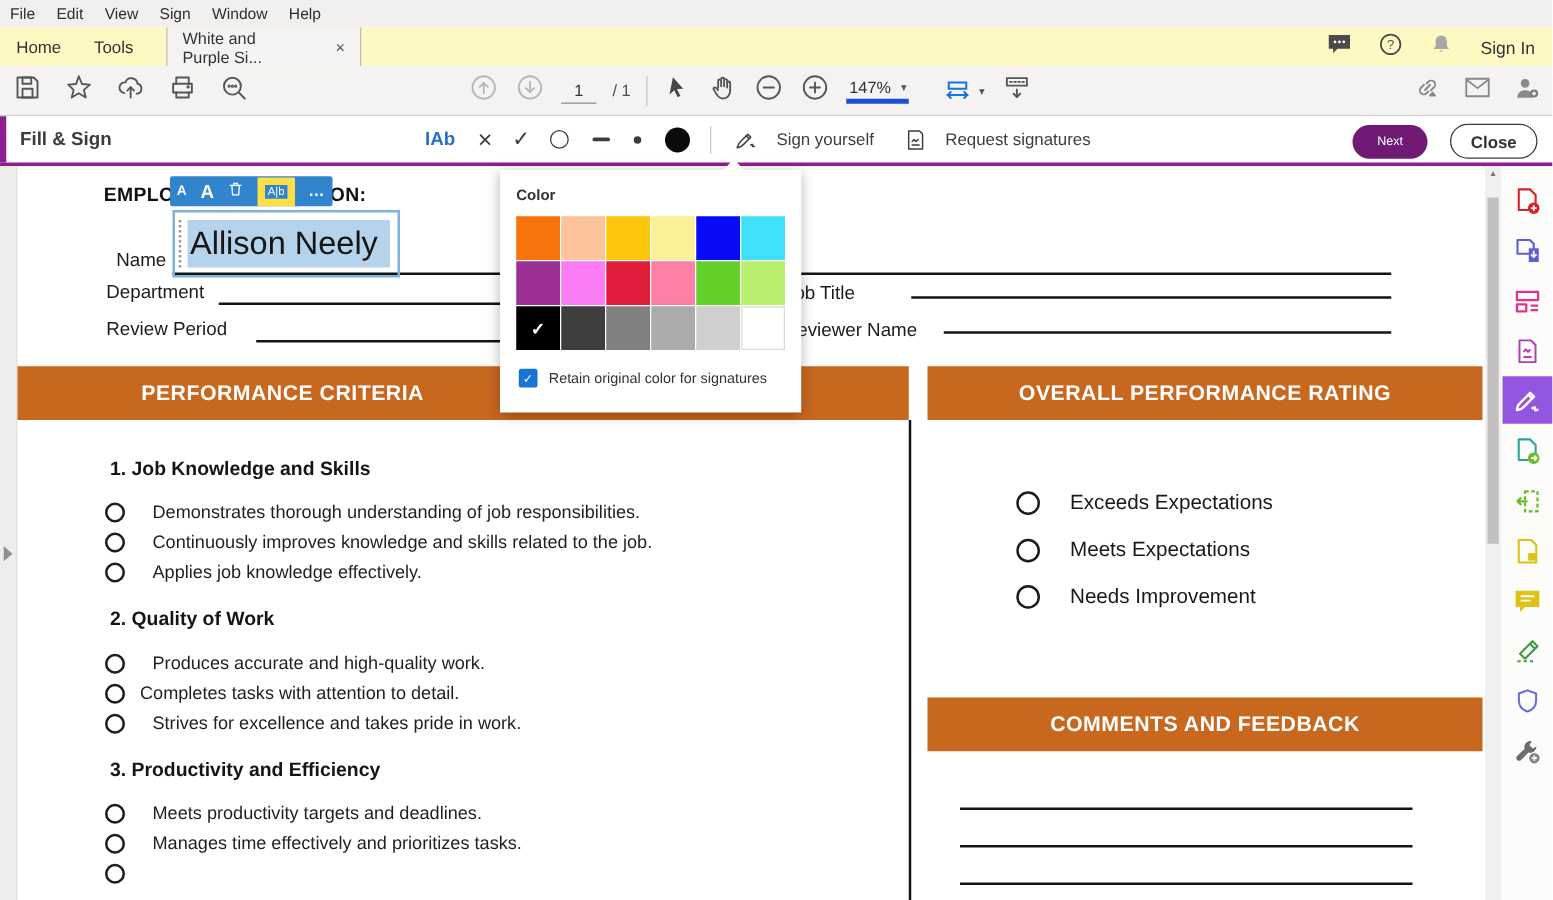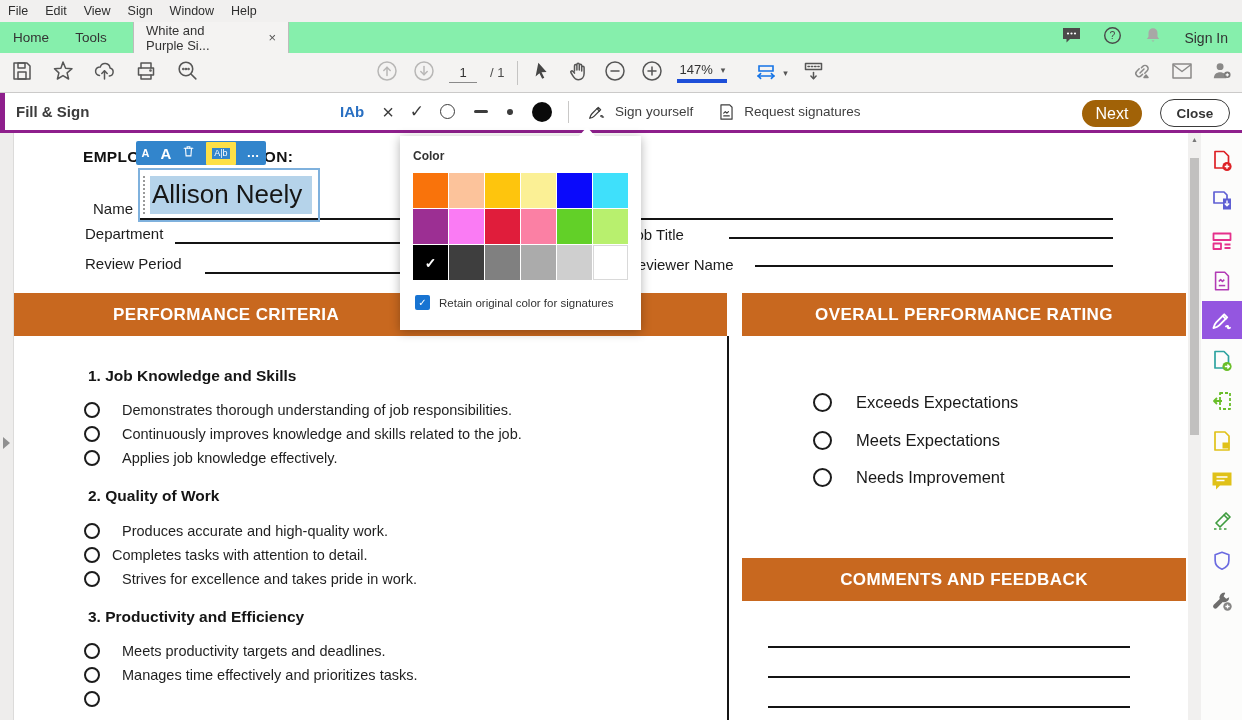--- a/index.html
+++ b/index.html
@@ -8,21 +8,21 @@
   #app { position:relative; width:1242px; height:720px; background:#fff; }
   .abs { position:absolute; }
 
   
   .menu-bar { left:0; top:0; width:1242px; height:22px; background:#f1f0ef;
               display:flex; align-items:center; padding-left:8px; gap:17px;
               font-size:12.5px; color:#2e2e2e; }
   .menu-item { cursor:default; }
 
   
-  .tab-bar { left:0; top:22px; width:1242px; height:31px; background:#86efac; }
+  .tab-bar { left:0; top:22px; width:1242px; height:31px; background:#fef9c3; }
   .tab { position:absolute; top:0; height:31px; display:flex; align-items:center;
          justify-content:center; font-size:13.5px; color:#333; }
   .tab-active { background:#f4f3f2; border-left:1px solid #bdbcbb; border-right:1px solid #bdbcbb;
                 font-size:13px; color:#333; gap:10px; padding:0 12px; }
   .tab-close { font-size:13px; color:#555; }
   .signin-area { position:absolute; right:14px; top:0; height:31px; display:flex;
                  align-items:center; gap:22px; }
   .signin-text { font-size:14px; color:#323232; }
 
   
@@ -53,25 +53,25 @@
   .fs-title { position:absolute; left:16px; top:10px; font-size:15px; font-weight:bold; color:#3c3c3c; }
   .fs-tools { position:absolute; left:340px; top:0; height:37px; display:flex; align-items:center; }
   .fs-text-tool { color:#2a70c2; font-size:15px; font-weight:bold; margin-right:18px; }
   .fs-x { font-size:20px; color:#3c3c3c; margin-right:16px; line-height:1; }
   .fs-check { font-size:17px; color:#3c3c3c; margin-right:16px; }
   .fs-circle { width:15px; height:15px; border:1.6px solid #3c3c3c; border-radius:50%; margin-right:19px; }
   .fs-dash { width:14px; height:2.6px; background:#3c3c3c; border-radius:2px; margin-right:19px; }
   .fs-dot { width:6px; height:6px; background:#3c3c3c; border-radius:50%; margin-right:19px; }
   .fs-blackdot { width:20px; height:20px; background:#0a0a0a; border-radius:50%; margin-right:16px; }
   .fs-sep { width:1px; height:22px; background:#c9c8c7; margin-right:16px; }
-  .fs-group { display:flex; align-items:center; gap:8px; margin-right:24px;
+  .fs-group { display:flex; align-items:center; gap:14px; margin-right:24px;
               font-size:13.5px; color:#3e3e3e; }
   .btn-next { position:absolute; left:1082px; top:7px; width:60px; height:27px;
-              background:#a16207; color:#fff; border:none; border-radius:14px;
-              font-size:16px; font-family:"Liberation Sans",sans-serif; }
+              background:#701a75; color:#fff; border:none; border-radius:14px;
+              font-size:10px; font-family:"Liberation Sans",sans-serif; }
   .btn-close { position:absolute; left:1160px; top:6px; width:70px; height:28px;
                background:#fff; color:#333; border:1.5px solid #3b3b3b; border-radius:15px;
                font-size:13.5px; font-weight:bold; font-family:"Liberation Sans",sans-serif; }
 
   
   .left-strip { left:0; top:133px; width:14px; height:587px; background:#eeedec;
                 border-right:1px solid #dcdbda; }
   .panel-arrow { left:3px; top:437px; width:0; height:0; border-top:6px solid transparent;
                  border-bottom:6px solid transparent; border-left:7px solid #909090; }
   .page { left:14px; top:133px; width:1172px; height:587px; background:#fff; }

